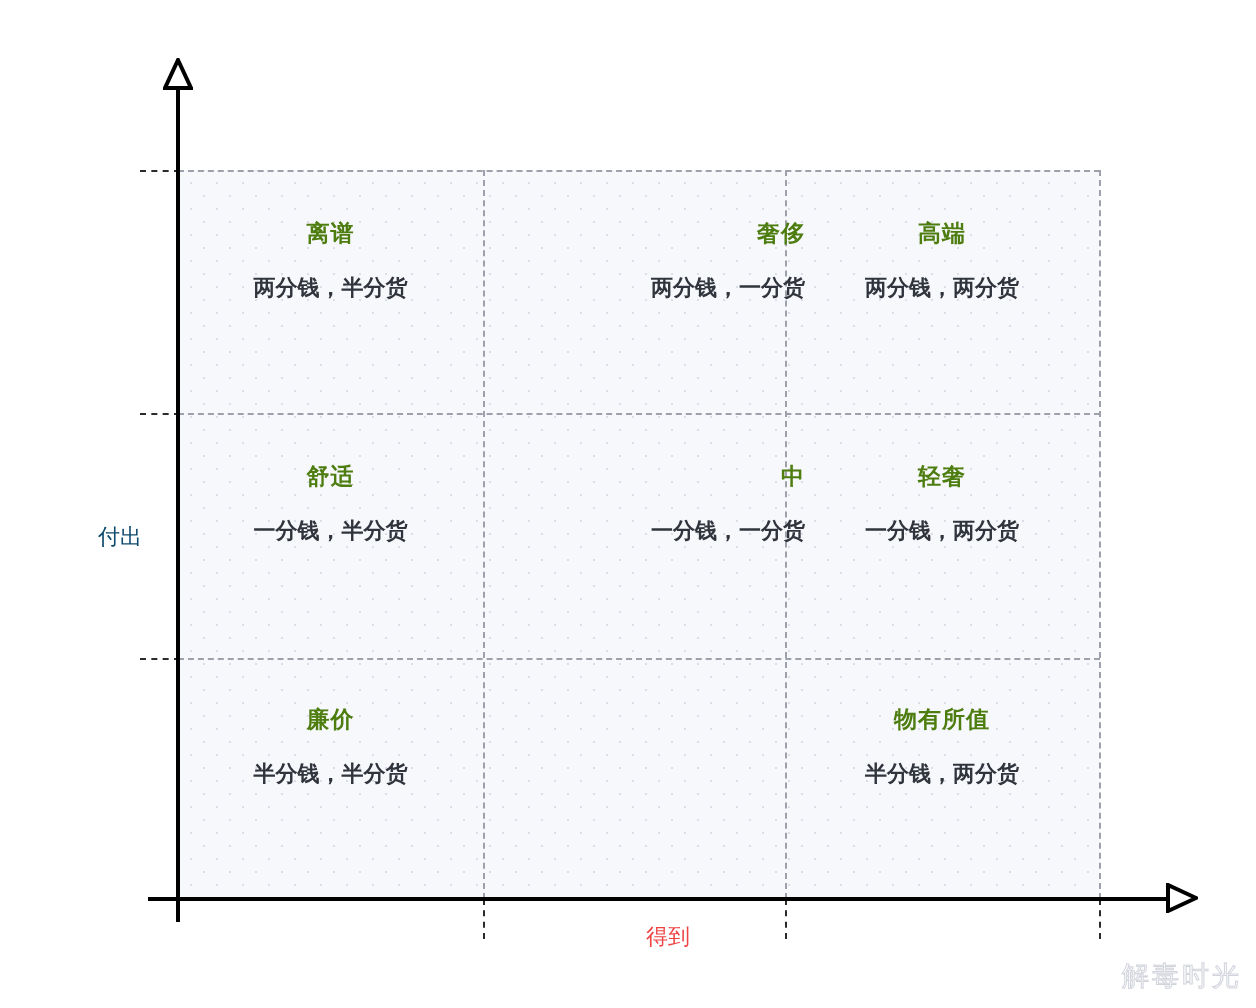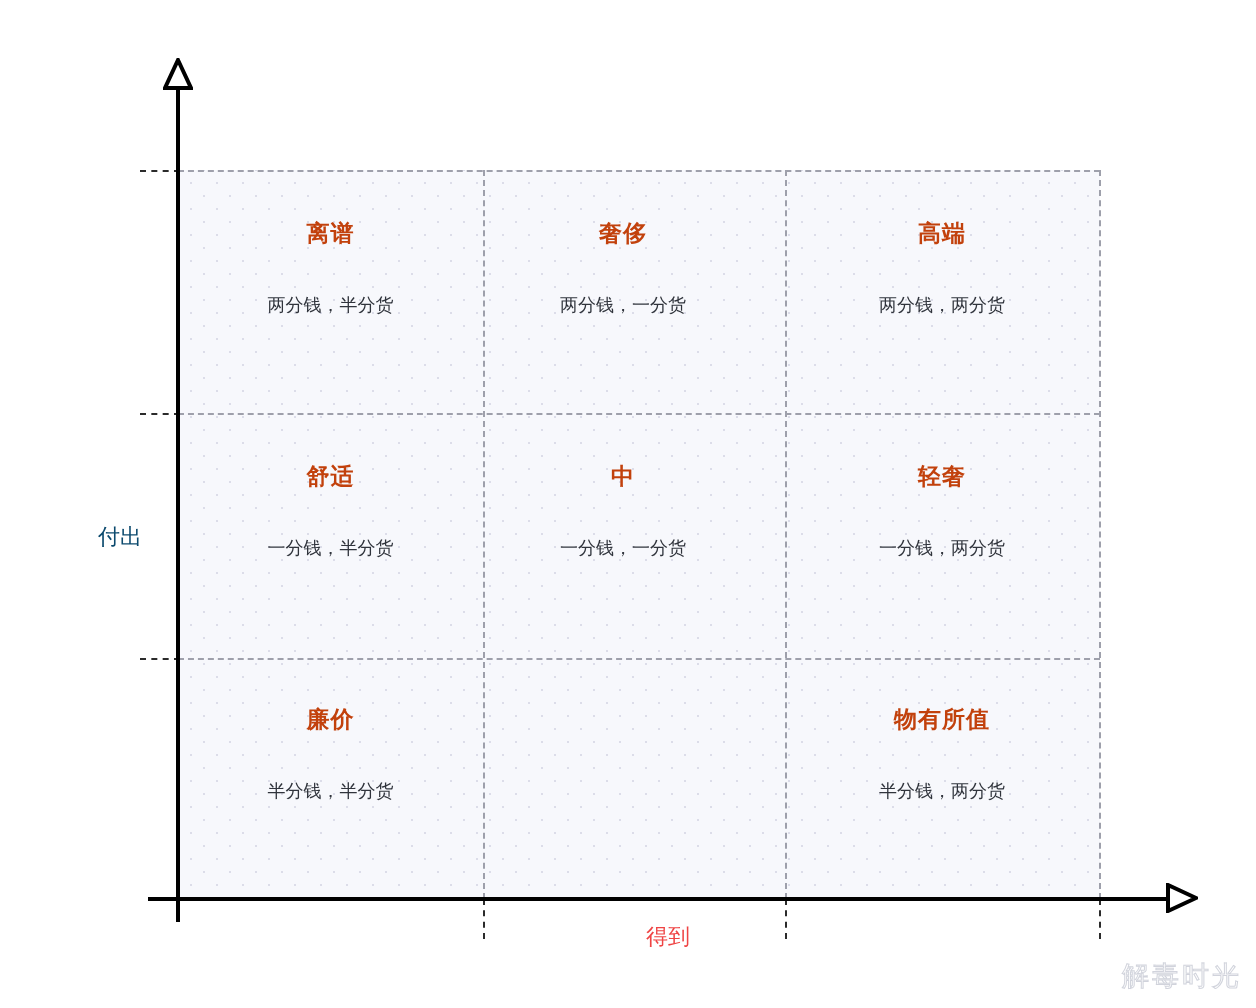--- a/index.html
+++ b/index.html
@@ -127,40 +127,40 @@
     display: flex;
     flex-direction: column;
     align-items: center;
     box-sizing: border-box;
     pointer-events: auto;
   }
   .cell-title {
     font-size: 23px;
     font-weight: bold;
     letter-spacing: 1px;
-    color: #c2410c;
+    color: #4d7c0f;
     line-height: 1;
     white-space: nowrap;
   }
   .cell-desc {
-    font-size: 18px;
-    font-weight: normal;
+    font-size: 22px;
+    font-weight: bold;
     color: #30343c;
     line-height: 1;
-    margin-top: 51px;
+    margin-top: 32px;
     white-space: nowrap;
   }
 
   
   .row-0 { top: 222px; }
   .row-1 { top: 465px; }
   .row-2 { top: 708px; }
 
   .col-0 { left: 178px;  width: 305px; }
-  .col-1 { left: 472px;  width: 302px; }
+  .col-1 { left: 503px;  width: 302px; align-items: flex-end; }
   .col-2 { left: 785px;  width: 314px; }
 
   
   #y-axis-label {
     position: absolute;
     left: 98px;
     top: 522px;
     font-size: 22px;
     color: #0c4a6e;
     white-space: nowrap;

